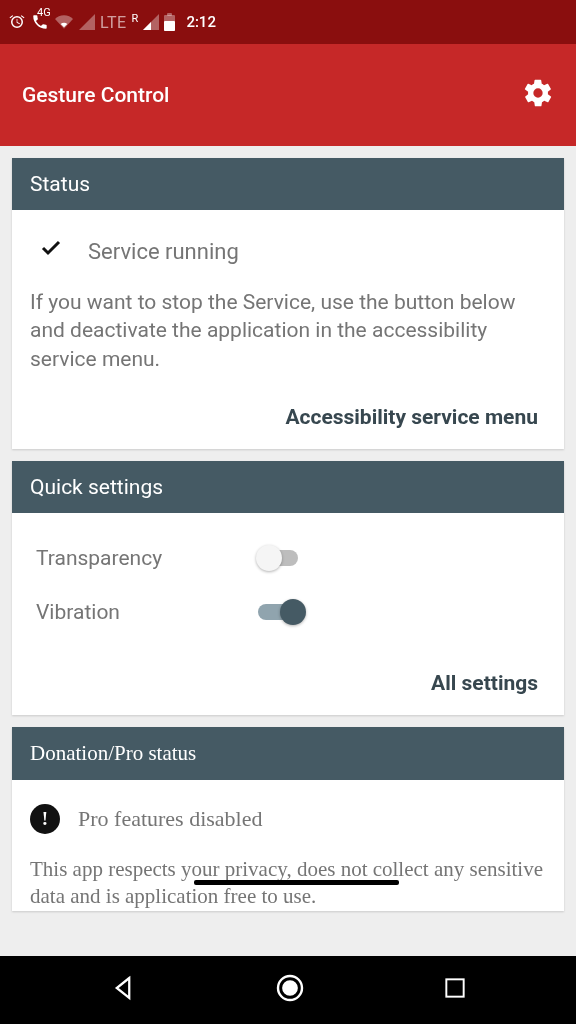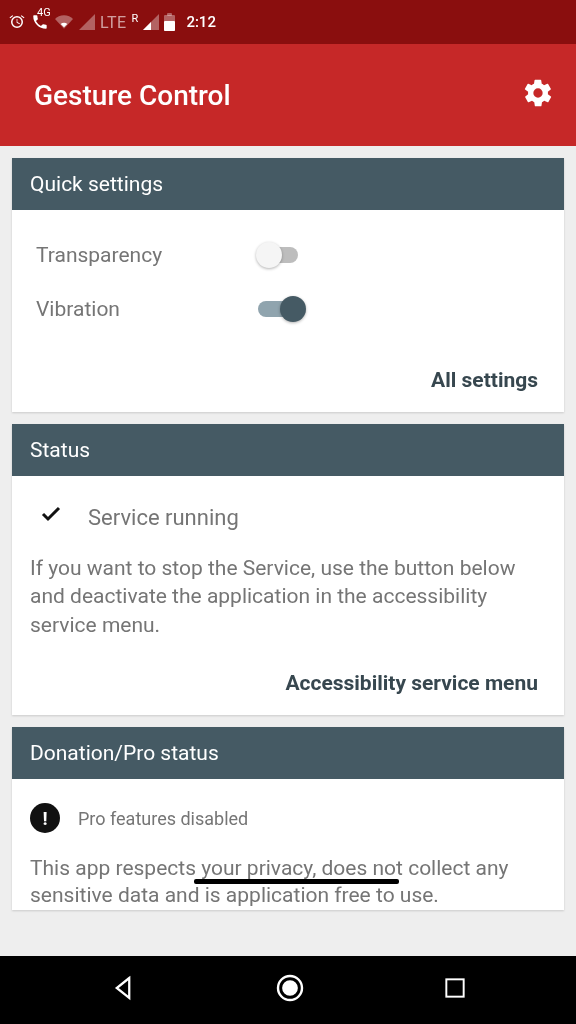--- a/index.html
+++ b/index.html
@@ -29,23 +29,22 @@
     .app-bar {
       height: 102px;
       background: #c62828;
       display: flex;
       align-items: center;
       justify-content: space-between;
       padding: 0 22px;
       color: white;
     }
     .app-title {
-      font-size: 28px;
+      font-size: 21px;
       font-weight: 500;
-      margin-left: 12px;
     }
     .gear-button {
       cursor: pointer;
     }
     .content {
       padding: 12px;
     }
     .card {
       background: white;
       margin-bottom: 12px;
@@ -142,21 +141,21 @@
       border-radius: 50%;
       background: #111;
       color: #fff;
       display: flex;
       align-items: center;
       justify-content: center;
       font-size: 19px;
       font-weight: bold;
     }
     .donation-text {
-      font-size: 18px;
+      font-size: 22px;
       color: #757575;
     }
     .privacy-text {
       font-size: 21px;
       color: #757575;
       line-height: 1.3;
       padding: 0 18px;
       position: relative;
     }
     .underline-mark {
@@ -229,20 +228,38 @@
 <div class="app-bar">
   <div class="app-title">Gesture Control</div>
   <div class="gear-button">
     <svg width="32" height="32" viewBox="0 0 24 24" fill="white">
         <path d="M19.4 13a7.5 7.5 0 0 0 0-2l2.1-1.6a.5.5 0 0 0 .1-.6l-2-3.5a.5.5 0 0 0-.6-.2l-2.5 1a7.4 7.4 0 0 0-1.7-1l-.4-2.6a.5.5 0 0 0-.5-.4h-4a.5.5 0 0 0-.5.4L9 5.1a7.4 7.4 0 0 0-1.7 1l-2.5-1a.5.5 0 0 0-.6.2l-2 3.5a.5.5 0 0 0 .1.6L4.6 11a7.5 7.5 0 0 0 0 2l-2.1 1.6a.5.5 0 0 0-.1.6l2 3.5a.5.5 0 0 0 .6.2l2.5-1a7.4 7.4 0 0 0 1.7 1l.4 2.6a.5.5 0 0 0 .5.4h4a.5.5 0 0 0 .5-.4l.4-2.6a7.4 7.4 0 0 0 1.7-1l2.5 1a.5.5 0 0 0 .6-.2l2-3.5a.5.5 0 0 0-.1-.6L19.4 13zM12 15.5A3.5 3.5 0 1 1 12 8.5a3.5 3.5 0 0 1 0 7z"></path>
       </svg>
   </div>
 </div>
 
 <div class="content">
+
+  <div class="card">
+    <div class="card-header">Status</div>
+    <div class="card-body">
+      <div class="status-row">
+        <span class="check-icon">
+          <svg width="30" height="24" viewBox="0 0 24 24" fill="none" stroke="#111" stroke-width="3">
+              <path d="M4 12l5 5L20 6"></path>
+            </svg>
+        </span>
+        <span class="status-text">Service running</span>
+      </div>
+      <div class="desc">If you want to stop the Service, use the button below and deactivate the application in the accessibility service menu.</div>
+    </div>
+    <div class="card-action">
+      <span class="action-link">Accessibility service menu</span>
+    </div>
+  </div>
 
   <div class="card">
     <div class="card-header">Quick settings</div>
     <div class="card-body">
       <div class="setting-row">
         <span class="setting-label">Transparency</span>
         <div class="switch">
           <div class="switch-track"></div>
           <div class="switch-thumb"></div>
         </div>
@@ -253,39 +270,21 @@
           <div class="switch-track"></div>
           <div class="switch-thumb"></div>
         </div>
       </div>
     </div>
     <div class="card-action">
       <span class="action-link">All settings</span>
     </div>
   </div>
 
-  <div class="card">
-    <div class="card-header">Status</div>
-    <div class="card-body">
-      <div class="status-row">
-        <span class="check-icon">
-          <svg width="30" height="24" viewBox="0 0 24 24" fill="none" stroke="#111" stroke-width="3">
-              <path d="M4 12l5 5L20 6"></path>
-            </svg>
-        </span>
-        <span class="status-text">Service running</span>
-      </div>
-      <div class="desc">If you want to stop the Service, use the button below and deactivate the application in the accessibility service menu.</div>
-    </div>
-    <div class="card-action">
-      <span class="action-link">Accessibility service menu</span>
-    </div>
-  </div>
-
-  <div class="card" style="margin-bottom:0;">
+  <div class="card" style="margin-bottom:0;font-family:Liberation Serif, serif;">
     <div class="card-header">Donation/Pro status</div>
     <div class="card-body" style="padding-bottom:2px;">
       <div class="donation-row">
         <div class="bang-icon">!</div>
         <span class="donation-text">Pro features disabled</span>
       </div>
     </div>
     <div class="privacy-text">
       <span>This app respects your privacy, does not collect any sensitive data and is application free to use.</span>
       <div class="underline-mark"></div>

